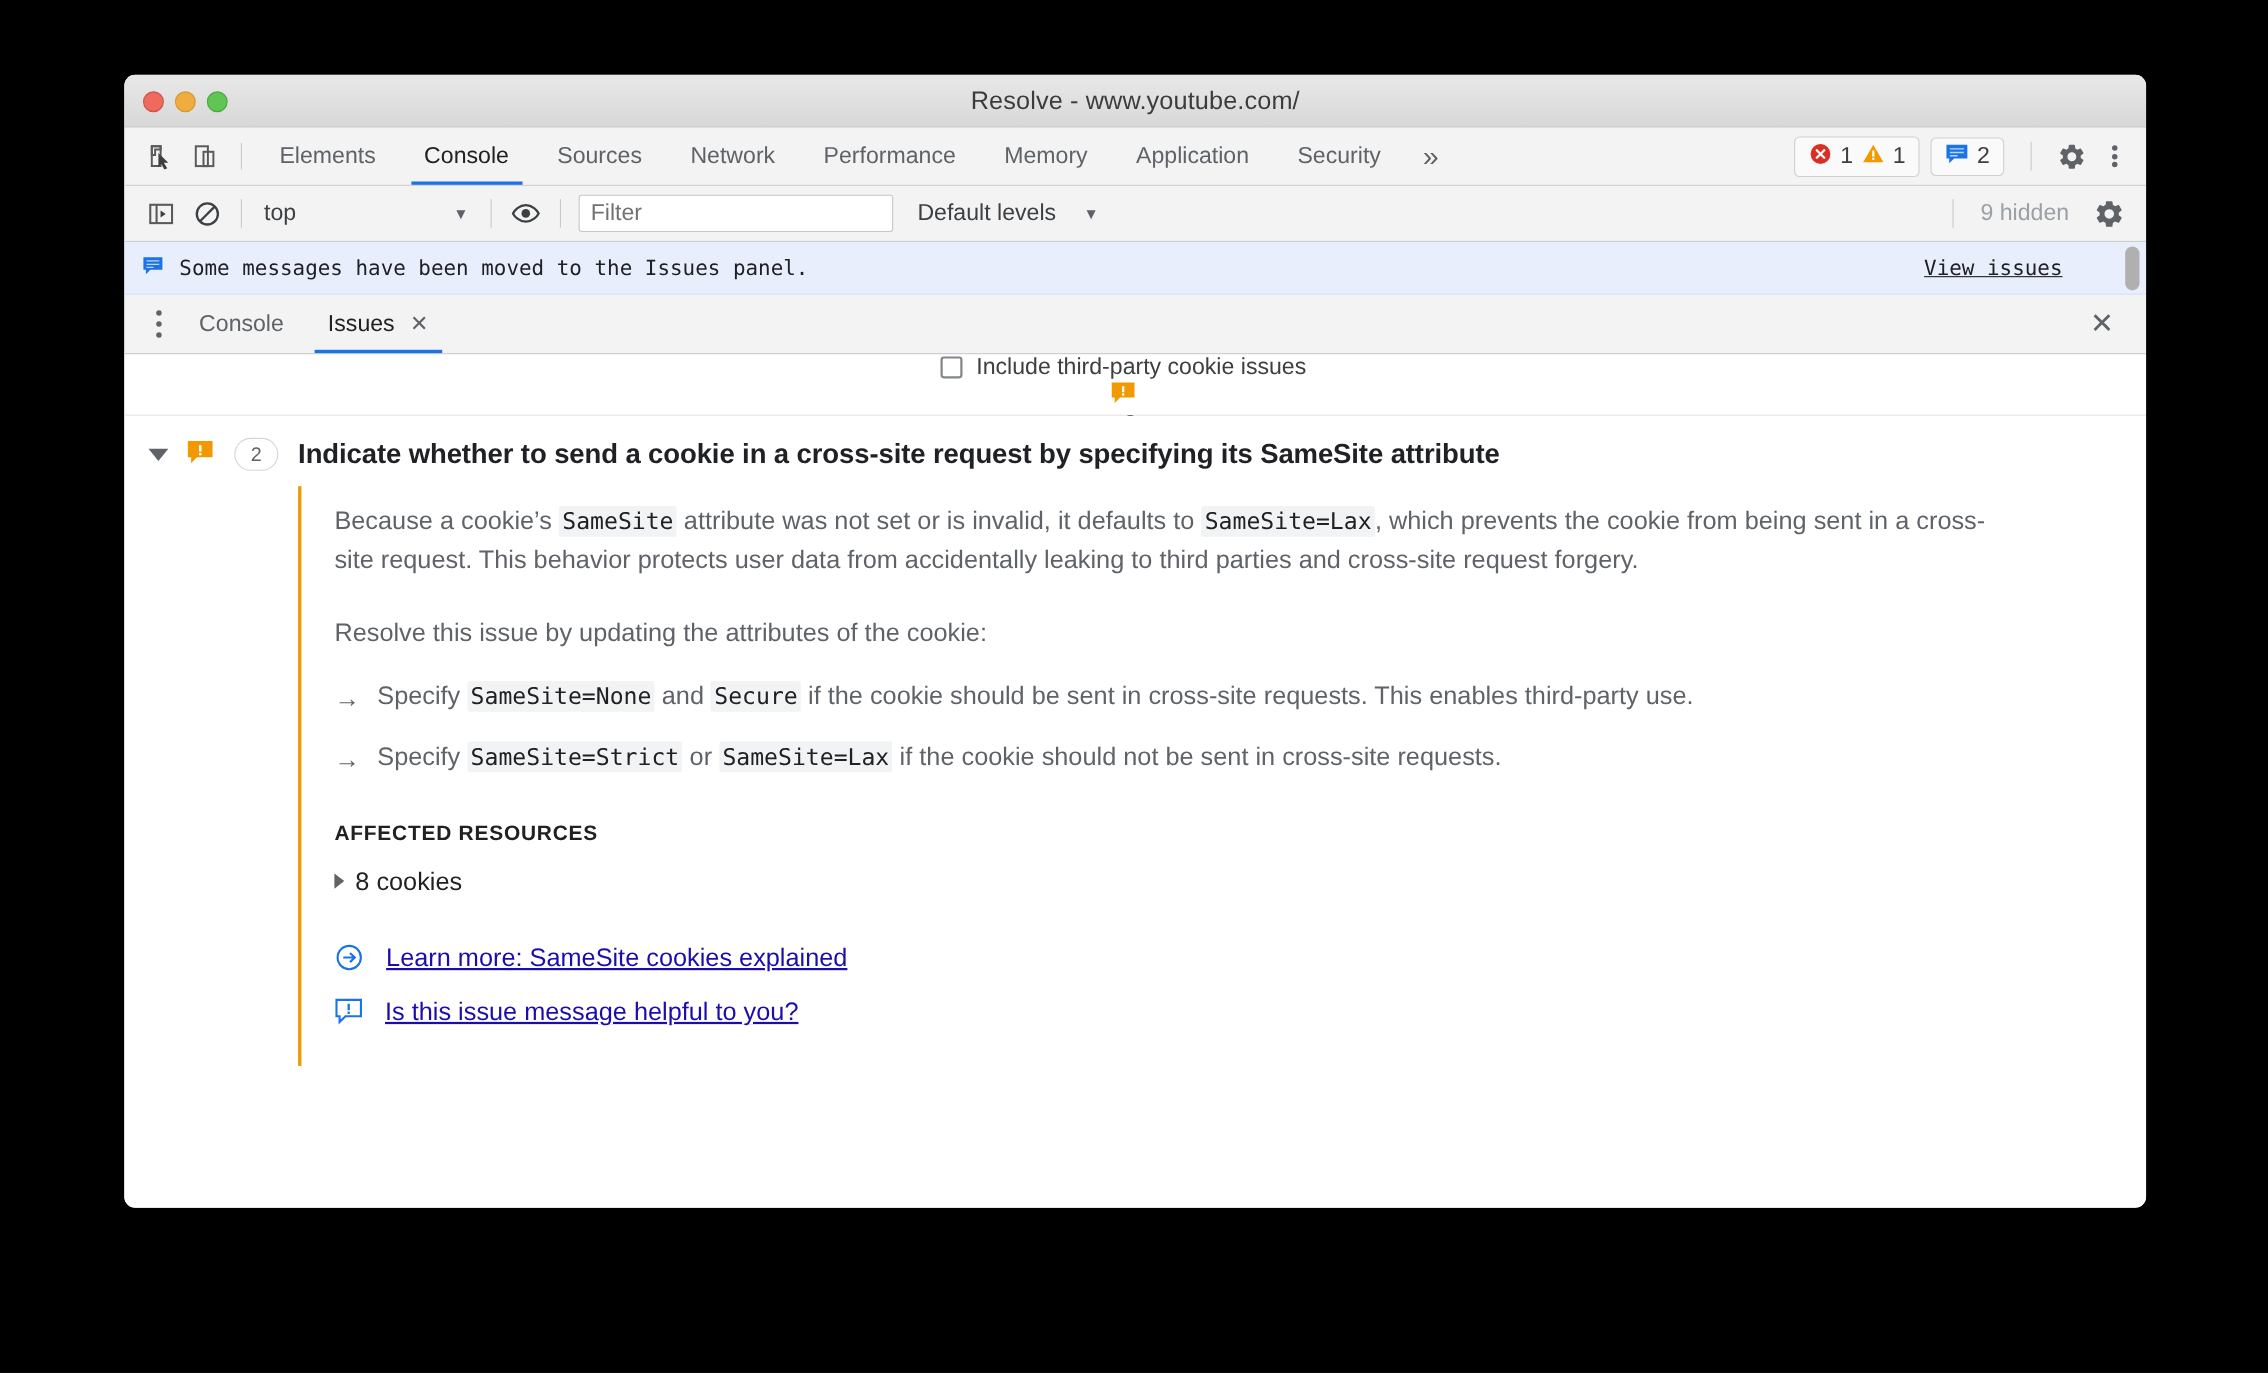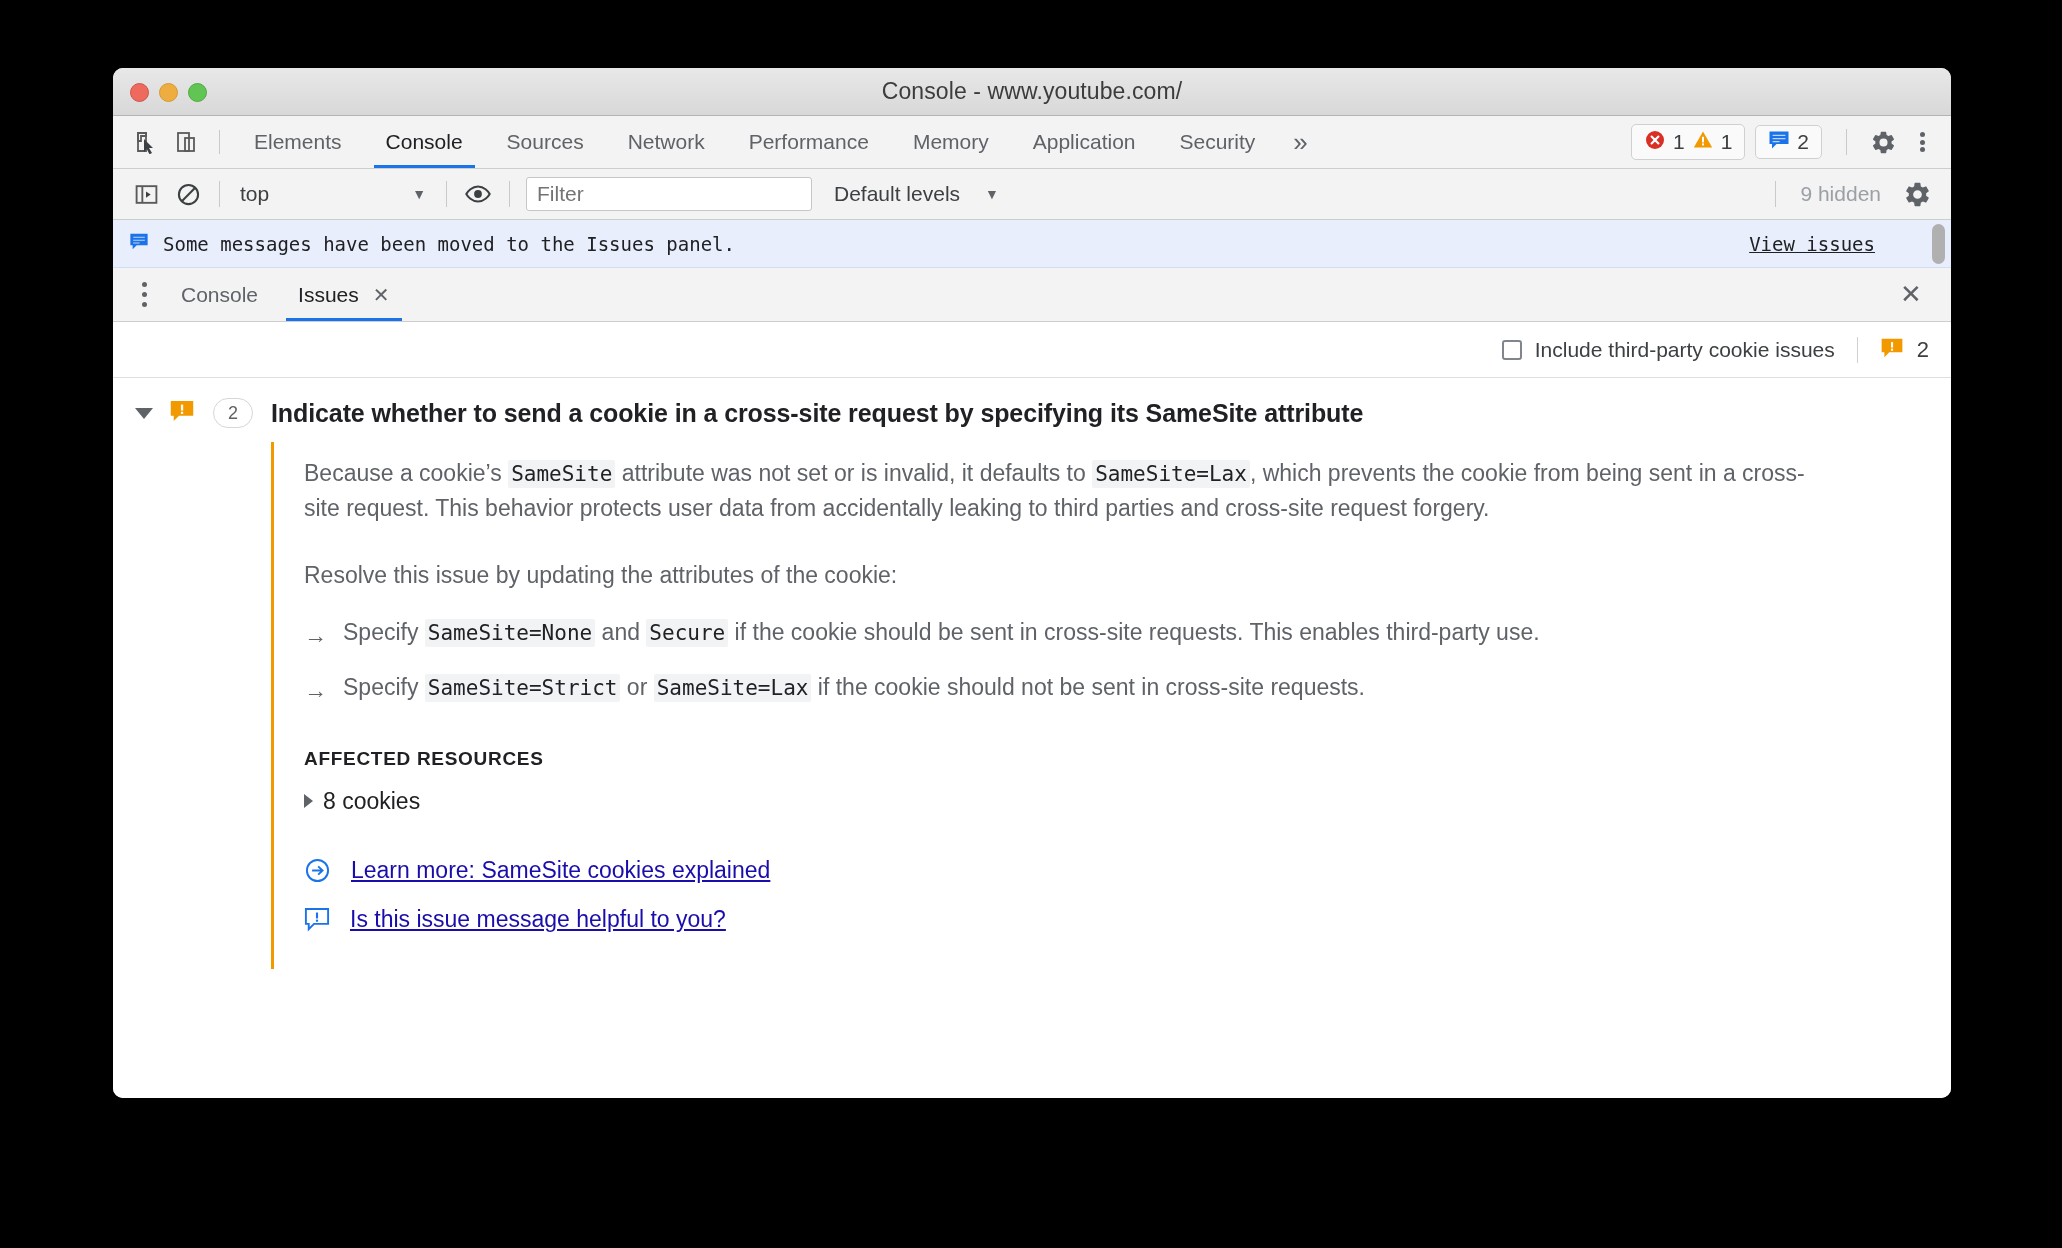--- a/index.html
+++ b/index.html
@@ -207,22 +207,23 @@
     font-size: 26px; color: #5f6368;
     width: 36px; height: 36px;
     display:flex;align-items:center;justify-content:center;
   }
 
   
   .issues-bar {
     height: 56px;
     background: #ffffff;
     border-bottom: 1px solid #e0e0e0;
-    display: flex; align-items: center; justify-content: flex-end;
+    display: flex; align-items: center; justify-content: flex-start;
     padding-right: 22px;
+    flex-direction: column;
   }
   .chk-label { display:flex;align-items:center;gap:13px;font-size:21px;color:#3c4043;}
   .chkbox {
     width: 20px; height: 20px;
     border: 2px solid #80868b; border-radius: 3px;
     background: #fff;
   }
   .ib-sep { width:1px;height:26px;background:#d0d0d0;margin:0 22px; }
   .ib-count { font-size: 22px; color:#3c4043; margin-left: 13px; }
 
@@ -318,21 +319,21 @@
 <div id="shadow-wrap"></div>
 
 <div id="window">
 
   <div class="titlebar">
     <div class="traffic">
       <span class="dot red"></span>
       <span class="dot yellow"></span>
       <span class="dot green"></span>
     </div>
-    <div class="win-title">Console - www.youtube.com/</div>
+    <div class="win-title">Resolve - www.youtube.com/</div>
   </div>
 
   <div class="tabbar">
     <div class="tb-icon">
       <svg width="24" height="24" viewBox="0 0 24 24">
         <path d="M3 3 h8 v3 h-5 v5 h-3 z" fill="none" stroke="#5a5a5a" stroke-width="1.8"></path>
         <path d="M3 3 h8 v18 h-8 z" fill="none" stroke="#5a5a5a" stroke-width="1.8"></path>
         <path d="M9 9 l9 9 h-4 l3 5 -2.5 1.3 -2.8-5.2 -2.7 3 z" fill="#3c4043"></path>
       </svg>
     </div>

